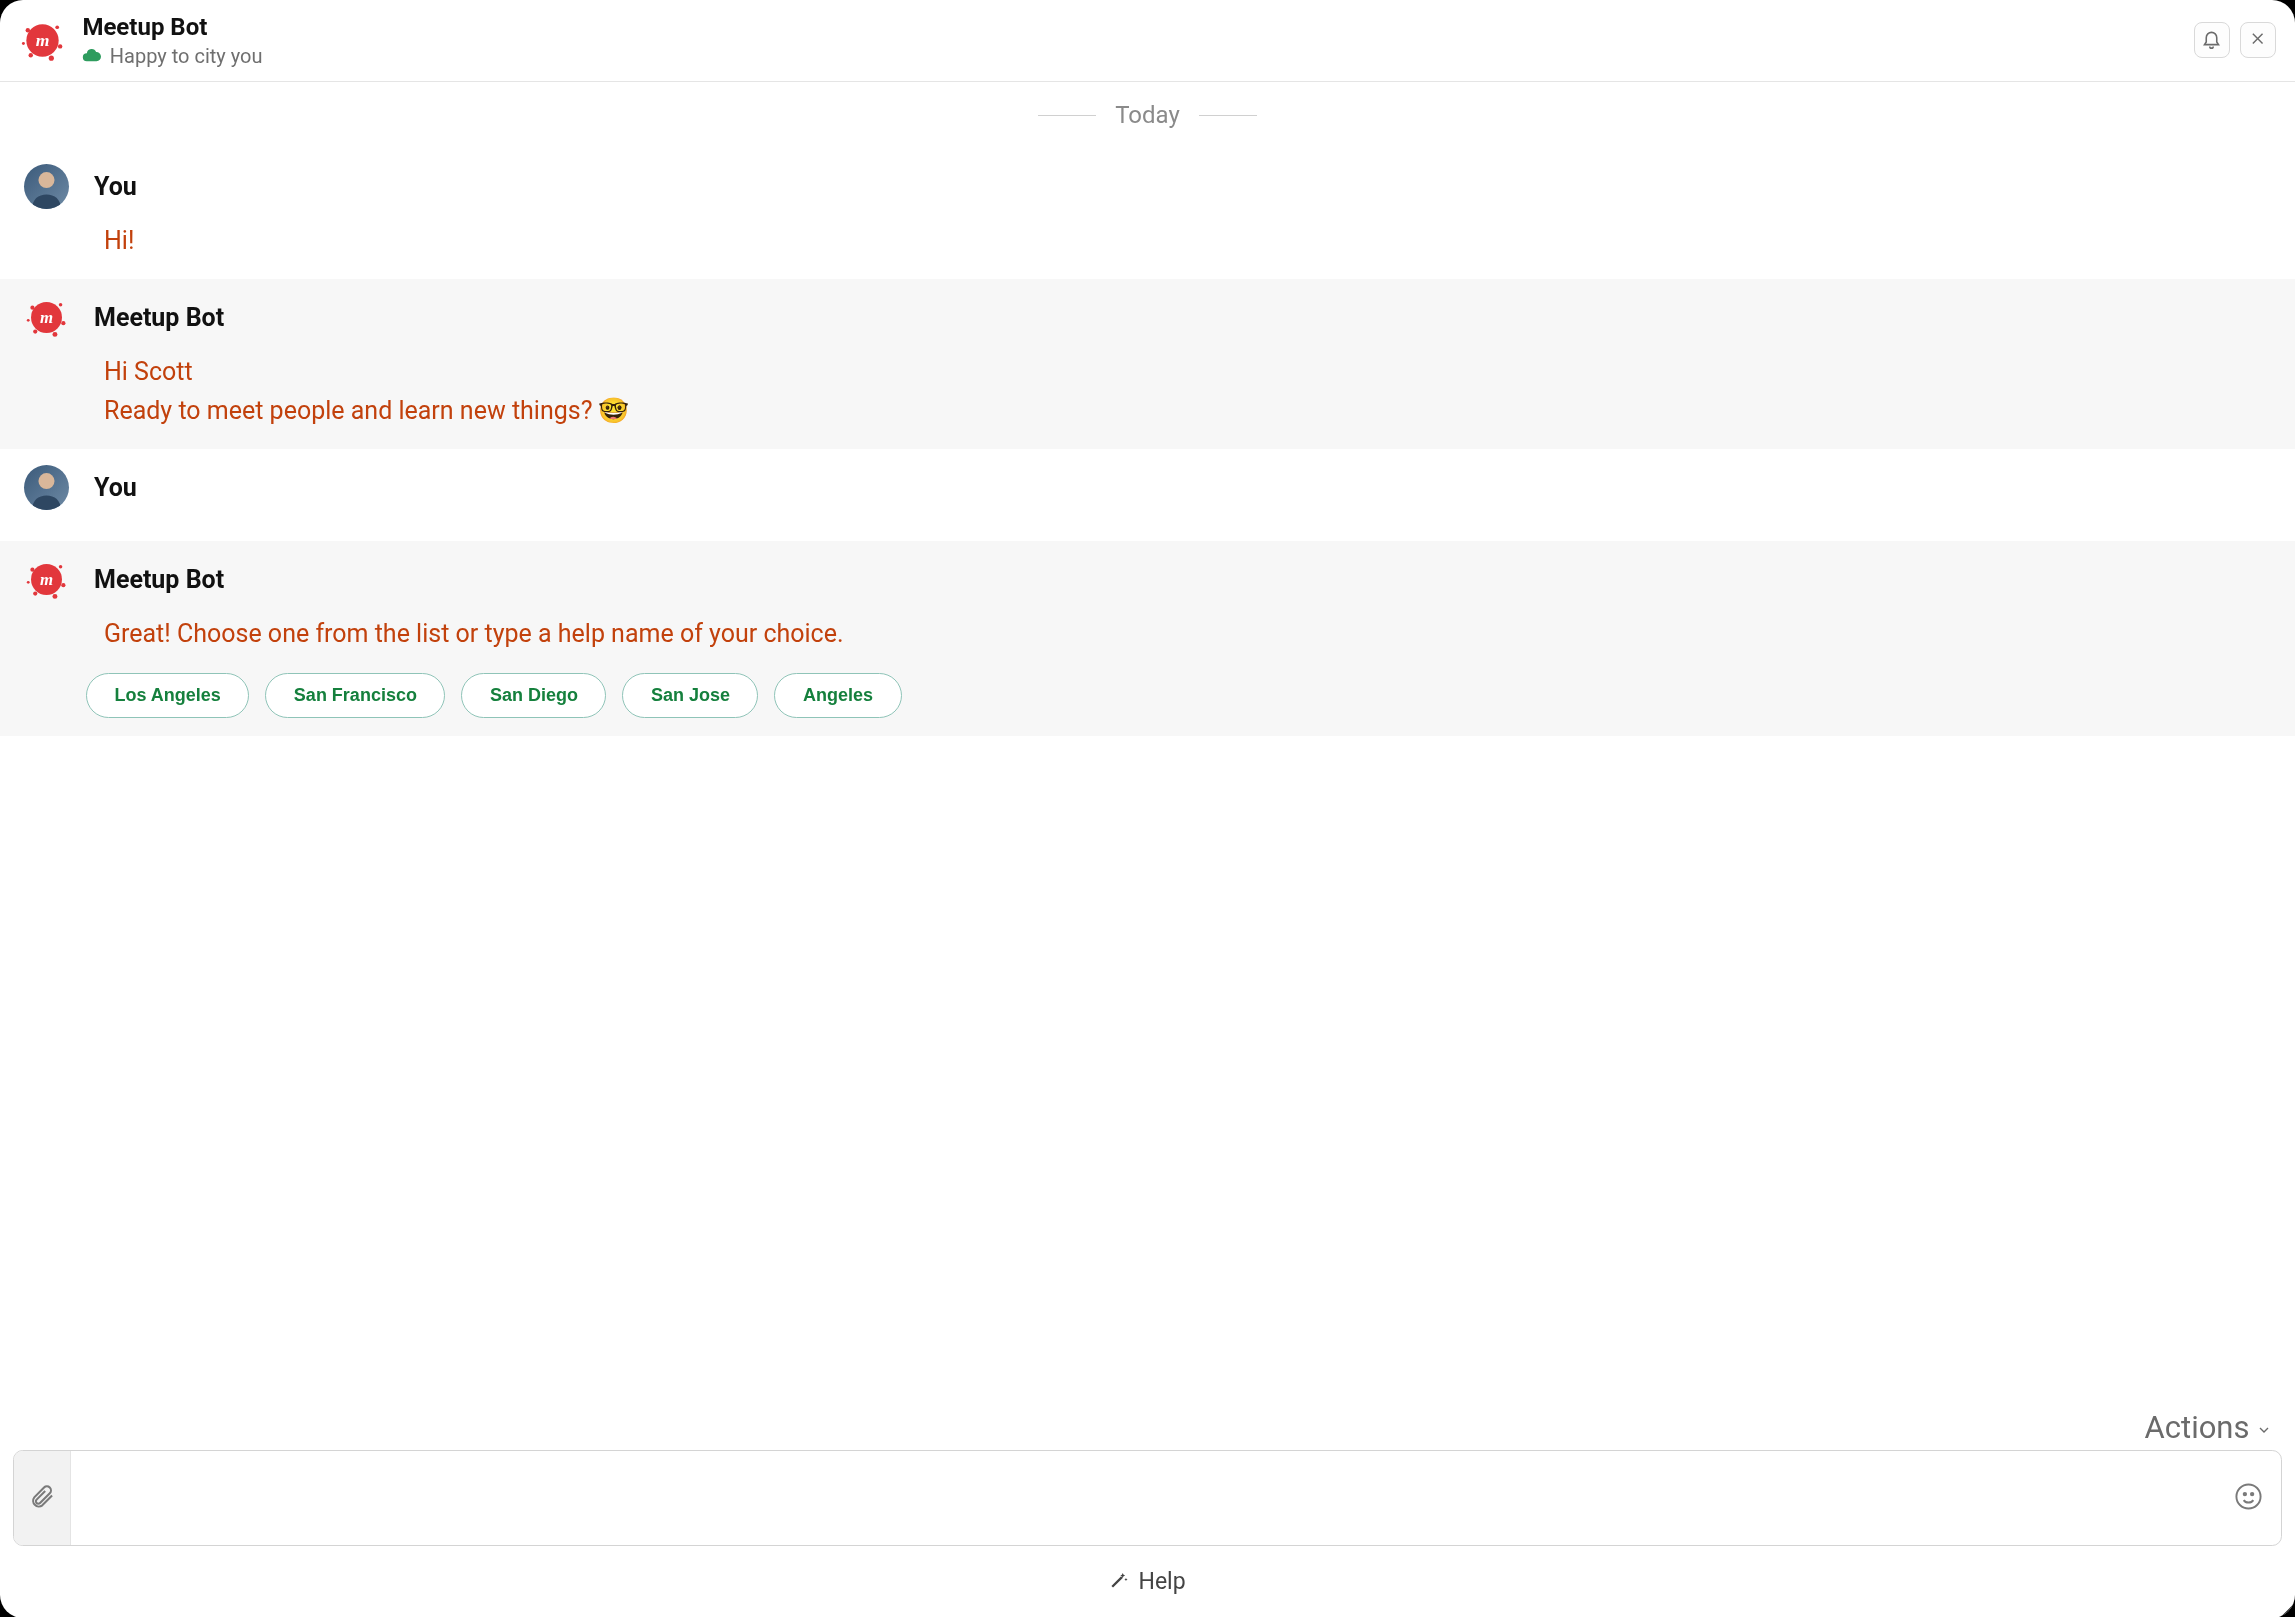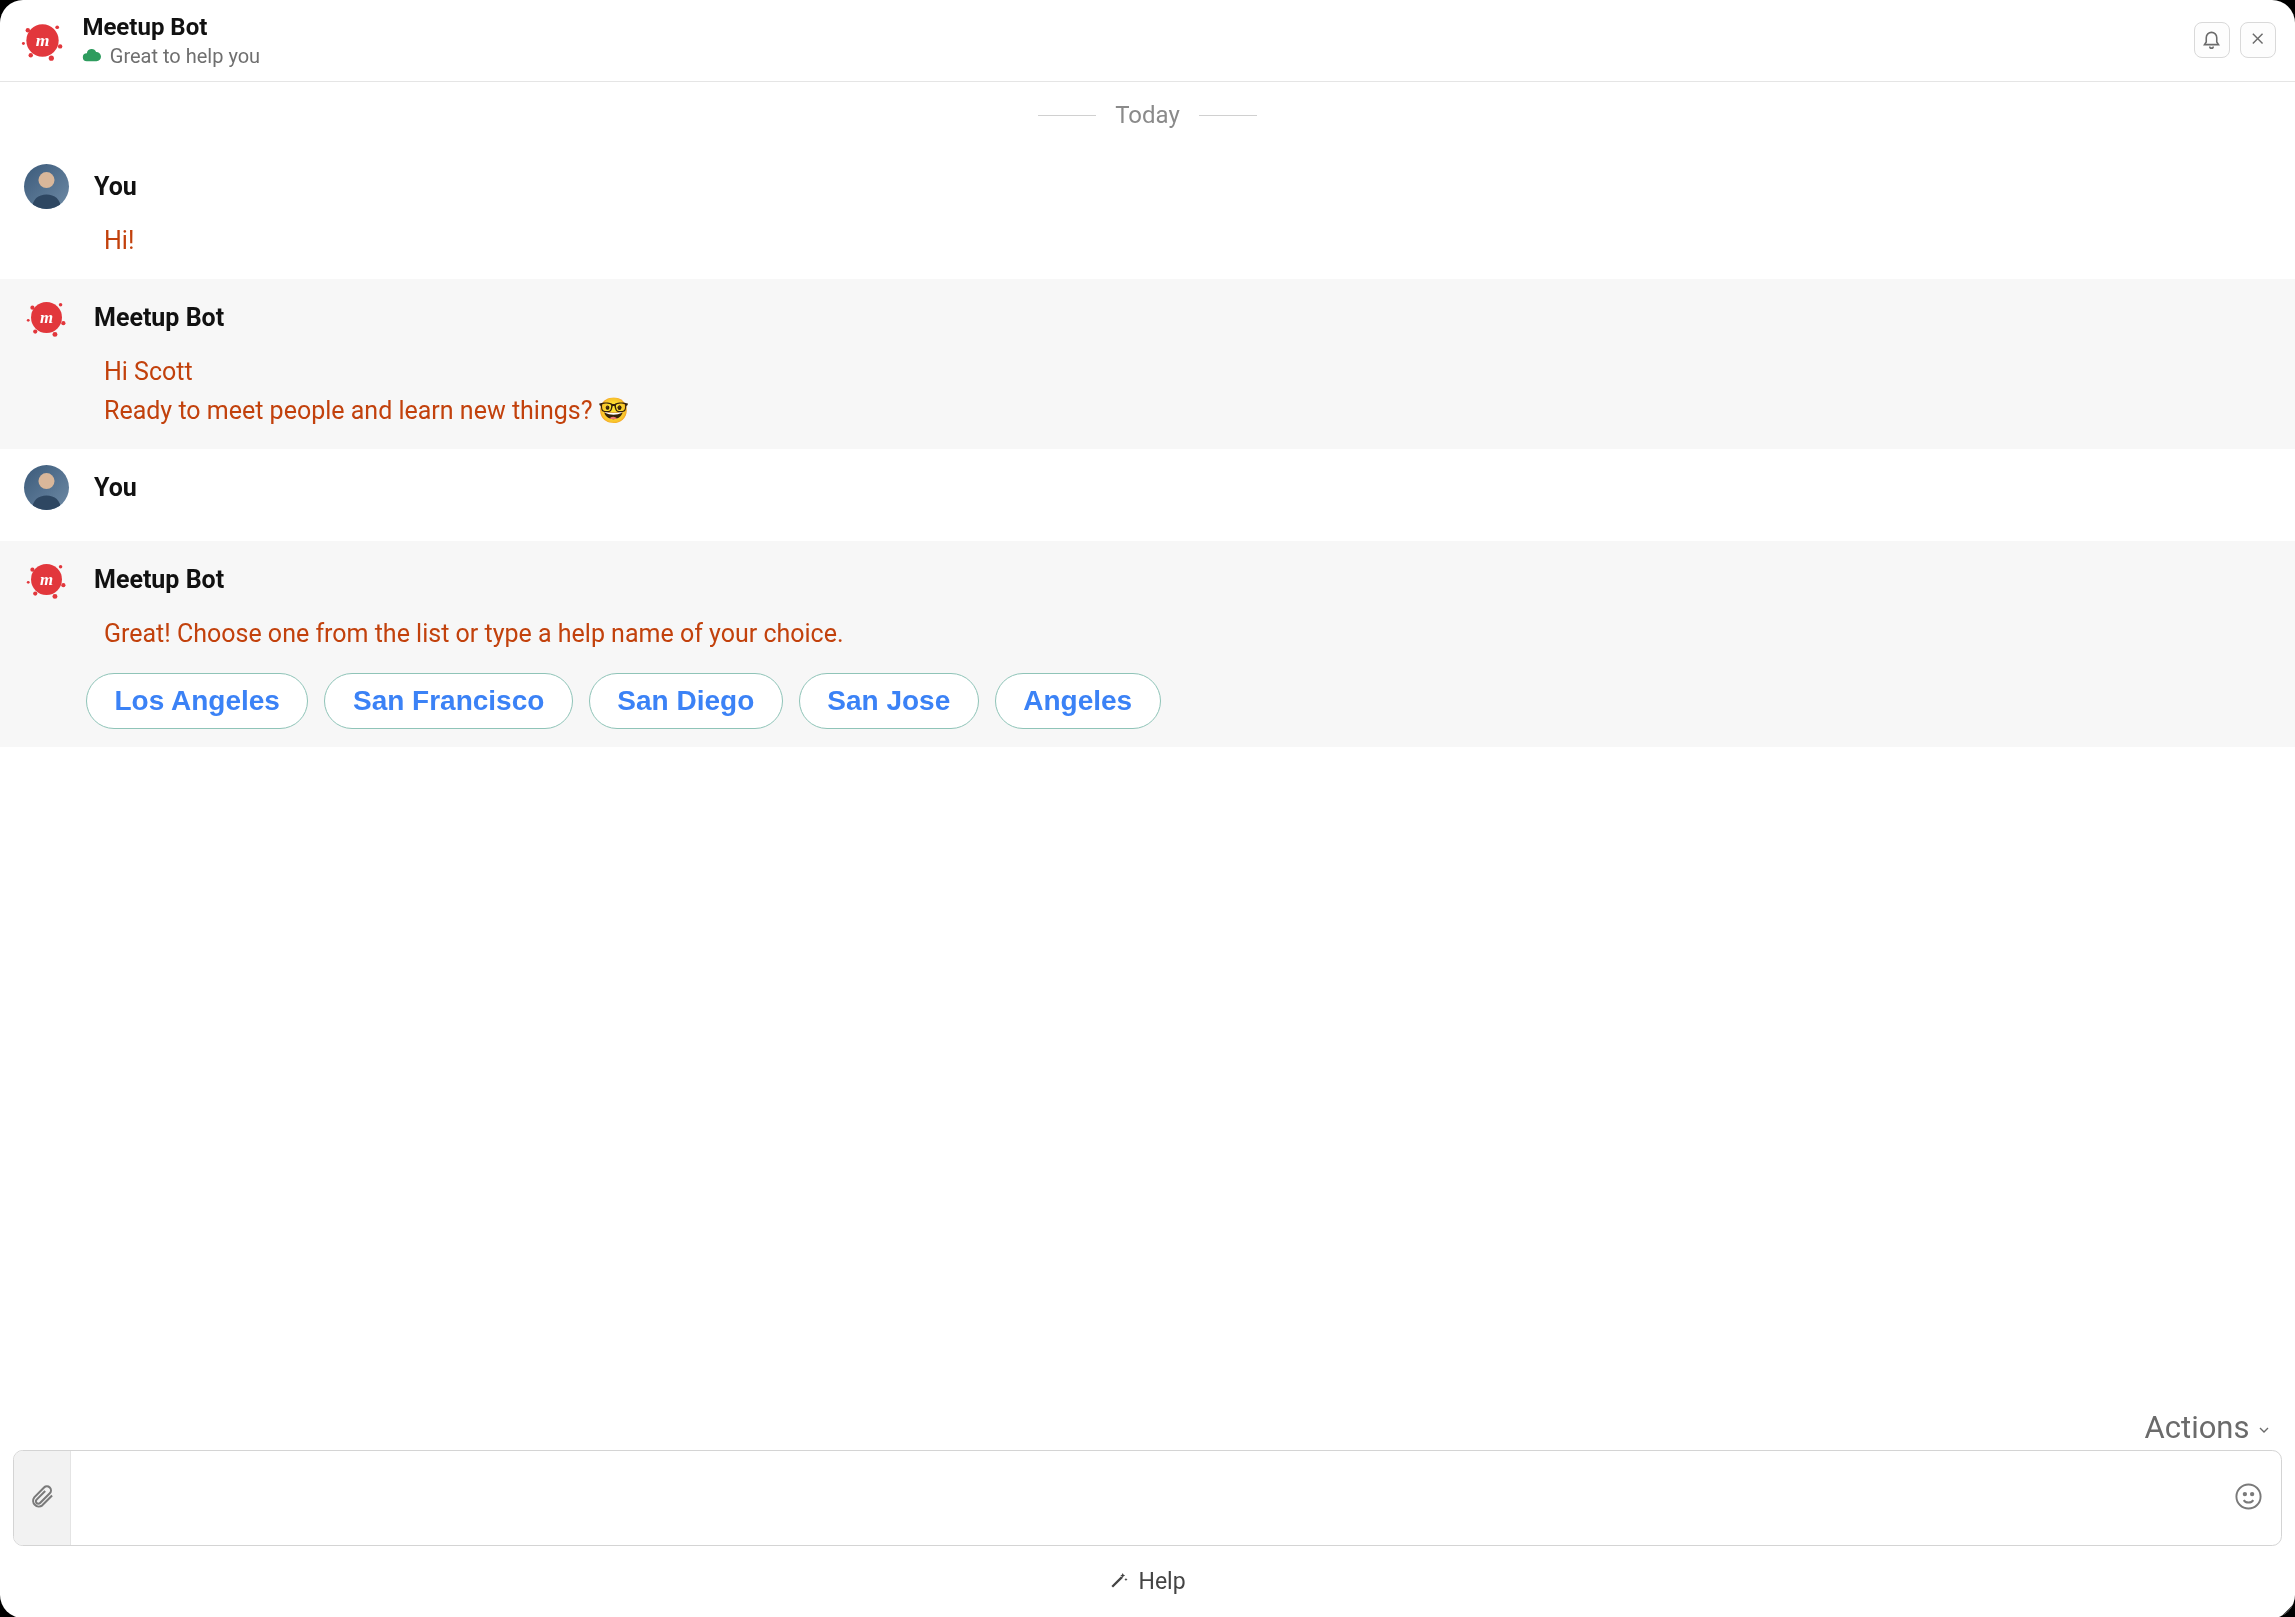--- a/index.html
+++ b/index.html
@@ -132,23 +132,23 @@
       margin-top: 19.4px;
       display: flex;
       gap: 16px;
       flex-wrap: wrap;
     }
     .chip {
       border: 1.6px solid #8fc4b8;
       background: #fff;
       padding: 11.3px 27.5px;
       border-radius: 809px;
-      font-size: 28px;
+      font-size: 18px;
       font-weight: 600;
-      color: #3b82f6;
+      color: #15803d;
       cursor: pointer;
     }
 
     
     .actions-row {
       display: flex;
       justify-content: flex-end;
       padding: 4.9px 23px;
       font-size: 31px;
       color: #6b6b6b;
@@ -246,21 +246,21 @@
       </svg>
     </div>
     <div class="header-text">
       <div class="header-title">Meetup Bot</div>
       <div class="header-status">
         <span class="status-icon">
           <svg width="19.4" height="19.4" viewBox="0 0 24 24" fill="currentColor">
               <path d="M6 19a5 5 0 0 1 0-10 6 6 0 0 1 11.5-1.5A4.5 4.5 0 0 1 18 19H6z"></path>
             </svg>
         </span>
-        <span>Great to help you</span>
+        <span>Happy to city you</span>
       </div>
     </div>
     <div class="header-actions">
       <div class="icon-btn">
         <span>
           <svg width="21" height="21" viewBox="0 0 24 24" fill="none" stroke="currentColor" stroke-width="1.8">
               <path d="M18 16v-5a6 6 0 1 0-12 0v5l-2 3h16l-2-3z"></path>
               <path d="M10 21a2 2 0 0 0 4 0"></path>
             </svg>
         </span>

